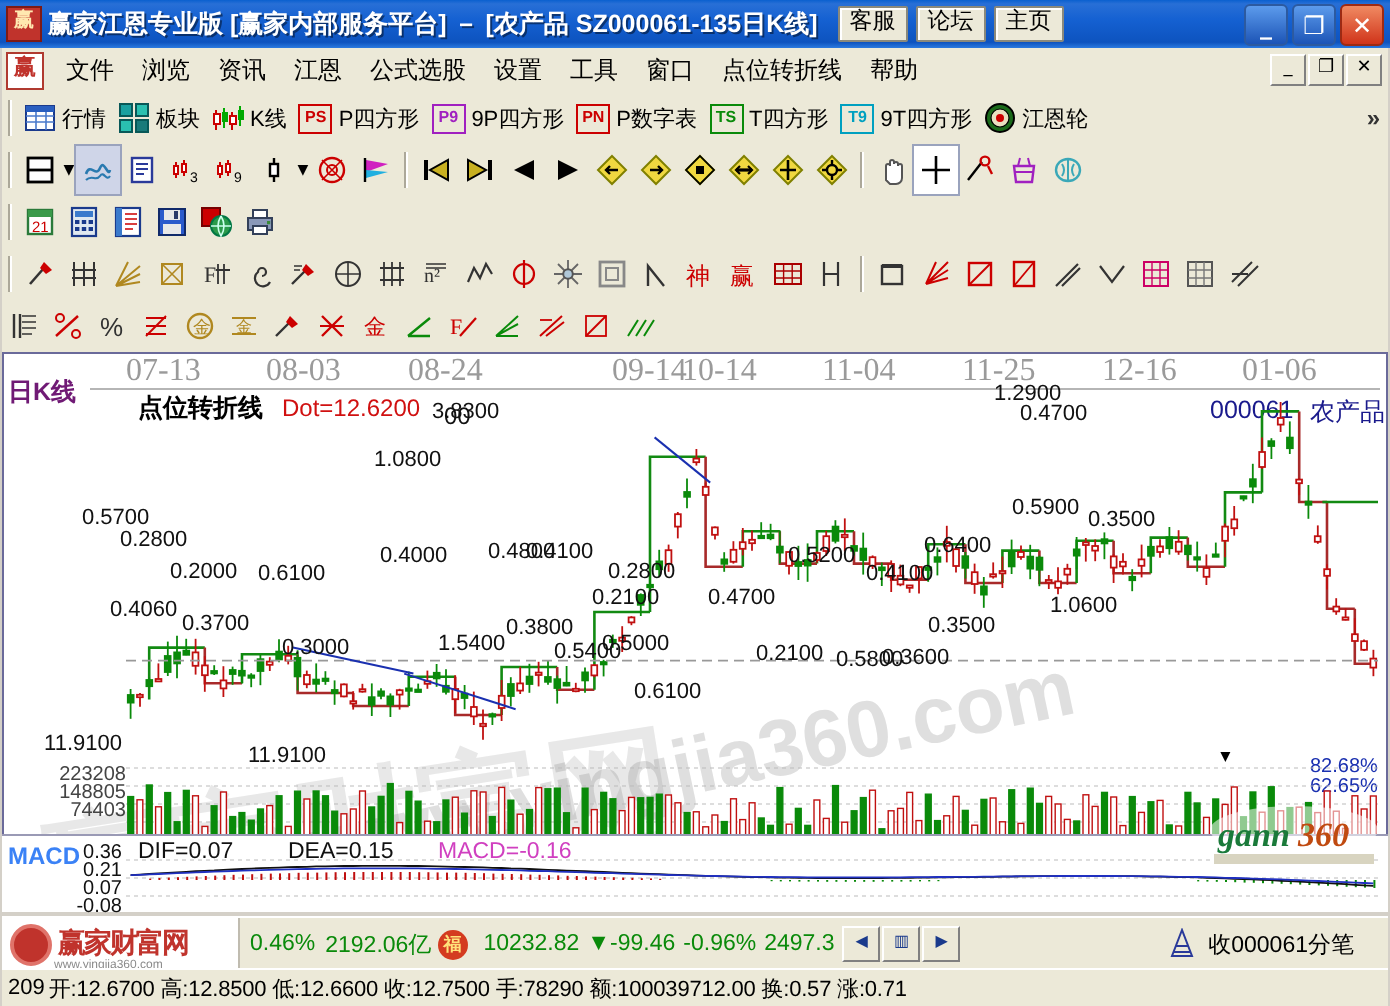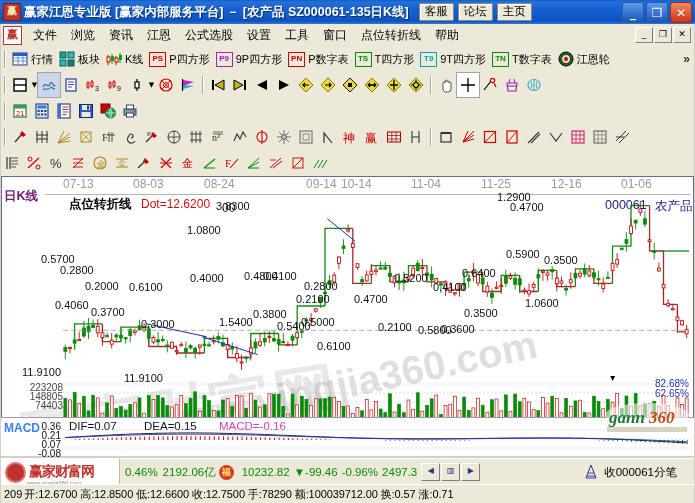--- a/index.html
+++ b/index.html
@@ -66,21 +66,21 @@
     font-size:7px;color:#000;font-family:"DejaVu Sans",sans-serif;}
 
   
   .chart{position:absolute;left:1px;top:176px;width:693px;height:280px;background:#fff;overflow:hidden;}
   .chart-border{position:absolute;left:0;top:0;width:693px;height:280px;border:1px solid #6a6a9a;box-sizing:border-box;pointer-events:none;}
   .wm{position:absolute;color:rgba(150,150,150,.22);font-weight:bold;pointer-events:none;user-select:none;}
   .wm1{left:18px;top:196px;font-size:64px;transform:rotate(-9deg);white-space:nowrap;}
   .wm2{left:150px;top:186px;font-size:40px;transform:rotate(-12deg);white-space:nowrap;color:rgba(140,140,140,.28);}
 
   .kline-label{position:absolute;left:3px;top:12px;color:#701a75;font-size:12.5px;font-weight:bold;}
-  .xtick{position:absolute;top:1px;color:#9a9a9a;font-size:12px;font-family:Liberation Sans, sans-serif;}
+  .xtick{position:absolute;top:1px;color:#9a9a9a;font-size:16px;font-family:Liberation Serif, serif;}
   .axline{position:absolute;left:44px;top:18px;width:645px;height:1px;background:#b5b5b5;}
   .note{position:absolute;color:#000;font-weight:bold;font-size:12.5px;}
   .dotlbl{position:absolute;color:#d01010;font-size:12px;}
   .stockcode{position:absolute;color:#1a1a8c;font-size:12.5px;white-space:nowrap;}
   .dlabel{position:absolute;font-size:11px;color:#111;white-space:nowrap;font-family:"Liberation Sans",sans-serif;}
   .ylabel{position:absolute;font-size:11px;color:#111;text-align:right;font-family:"Liberation Sans",sans-serif;}
   .pctlabel{position:absolute;font-size:10px;color:#1a30b0;}
 
   
   .macd{position:absolute;left:1px;top:417px;width:693px;height:39px;background:#fff;border-top:1px solid #9a9ab5;box-sizing:border-box;}
@@ -220,24 +220,20 @@
     <div class="tbtn">
       <span class="ico-badge" style="border-color:#0a8a0a;color:#0a8a0a;">TS</span>
       <span class="tlabel">T四方形</span>
     </div>
 
     <div class="tbtn">
       <span class="ico-badge" style="border-color:#00a0c0;color:#00a0c0;">T9</span>
       <span class="tlabel">9T四方形</span>
     </div>
 
-    <div class="tbtn">
-      <span class="ico-badge" style="border-color:#0a8a0a;color:#0a8a0a;">TN</span>
-      <span class="tlabel">T数字表</span>
-    </div>
 
     <div class="tbtn">
       <span class="ico">
           <svg width="16" height="16" viewBox="0 0 16 16">
         <circle cx="8" cy="8" r="7" fill="#1a6a1a" stroke="#000"></circle>
         <circle cx="8" cy="8" r="4.5" fill="#e8e0c0" stroke="#000" stroke-width="0.6"></circle>
         <circle cx="8" cy="8" r="2" fill="#c00"></circle>
           </svg>
         </span>
       <span class="tlabel">江恩轮</span>

